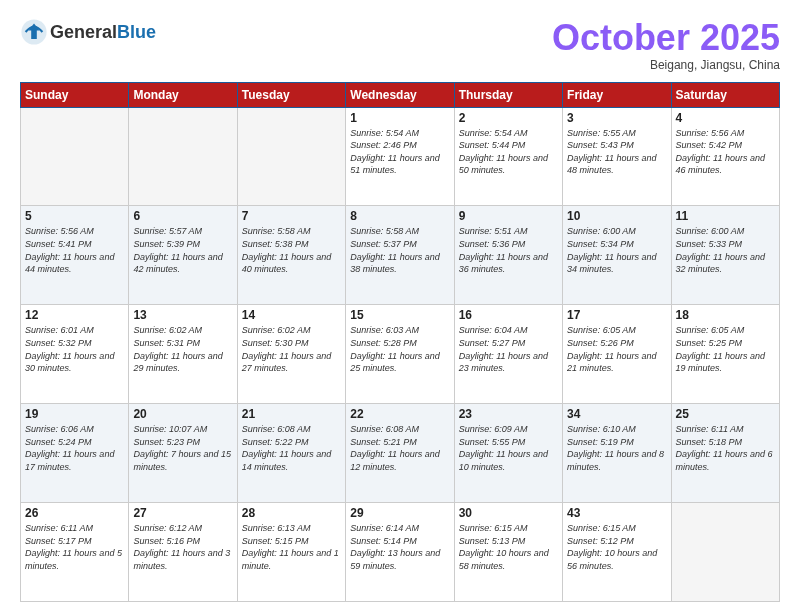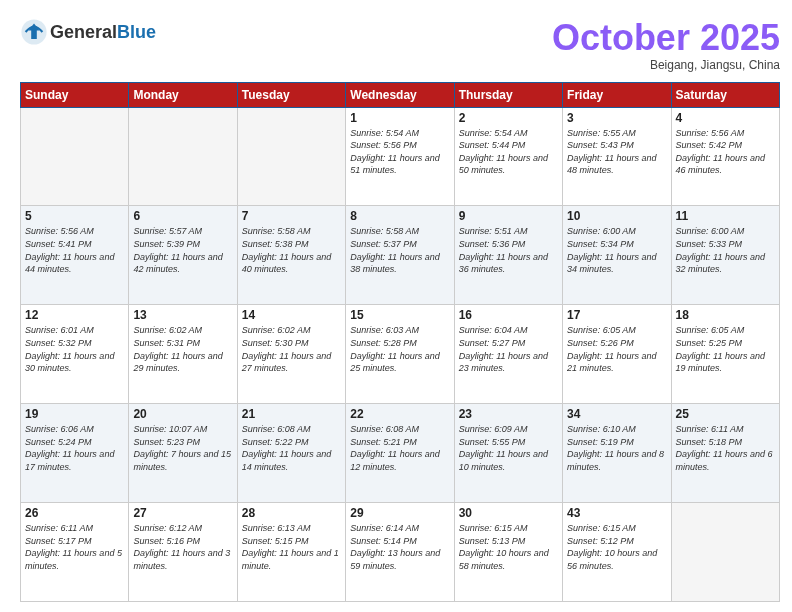--- a/index.html
+++ b/index.html
@@ -127,21 +127,21 @@
           <th>Saturday</th>
         </tr>
     </thead>
     <tbody id="calendar-body">
     <tr>
           <td class="empty"></td>
           <td class="empty"></td>
           <td class="empty"></td>
           <td>
             <span class="day-number">1</span>
-            <div class="day-info"><span>Sunrise: 5:54 AM</span><br><span>Sunset: 5:56 PM</span><br><span>Daylight: 11 hours and 51 minutes.</span></div>
+            <div class="day-info"><span>Sunrise: 5:54 AM</span><br><span>Sunset: 2:46 PM</span><br><span>Daylight: 11 hours and 51 minutes.</span></div>
           </td>
           <td>
             <span class="day-number">2</span>
             <div class="day-info"><span>Sunrise: 5:54 AM</span><br><span>Sunset: 5:44 PM</span><br><span>Daylight: 11 hours and 50 minutes.</span></div>
           </td>
           <td>
             <span class="day-number">3</span>
             <div class="day-info"><span>Sunrise: 5:55 AM</span><br><span>Sunset: 5:43 PM</span><br><span>Daylight: 11 hours and 48 minutes.</span></div>
           </td>
           <td>

